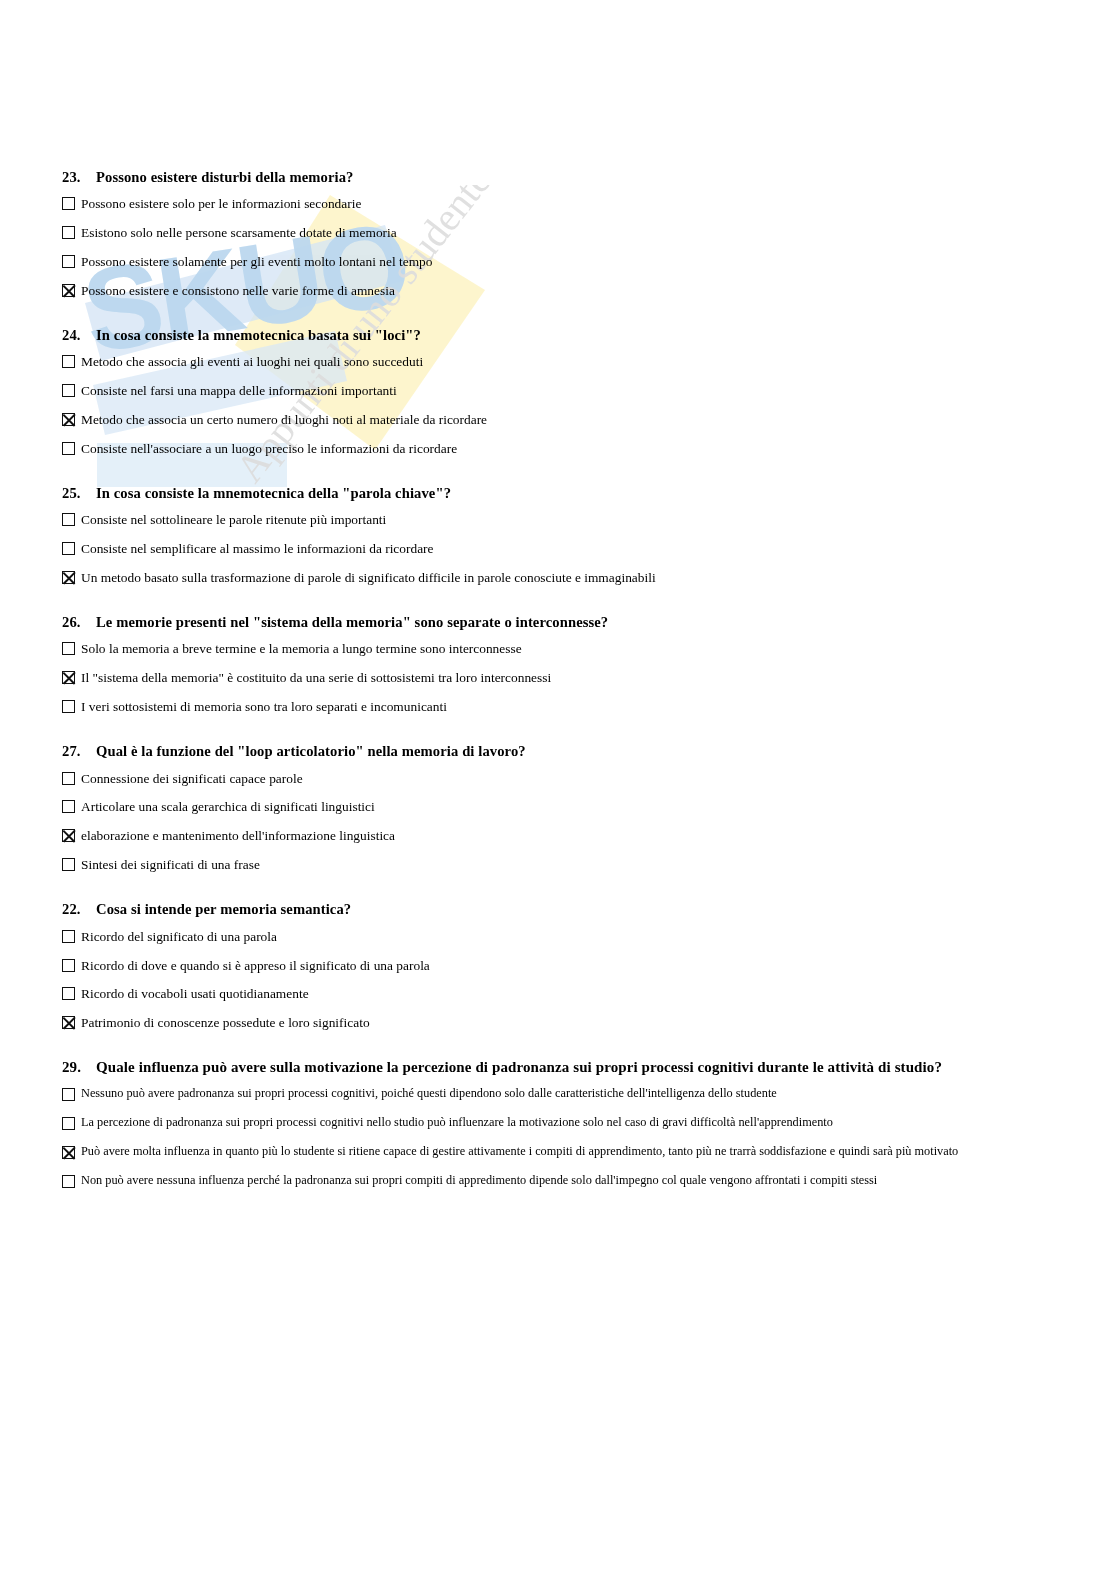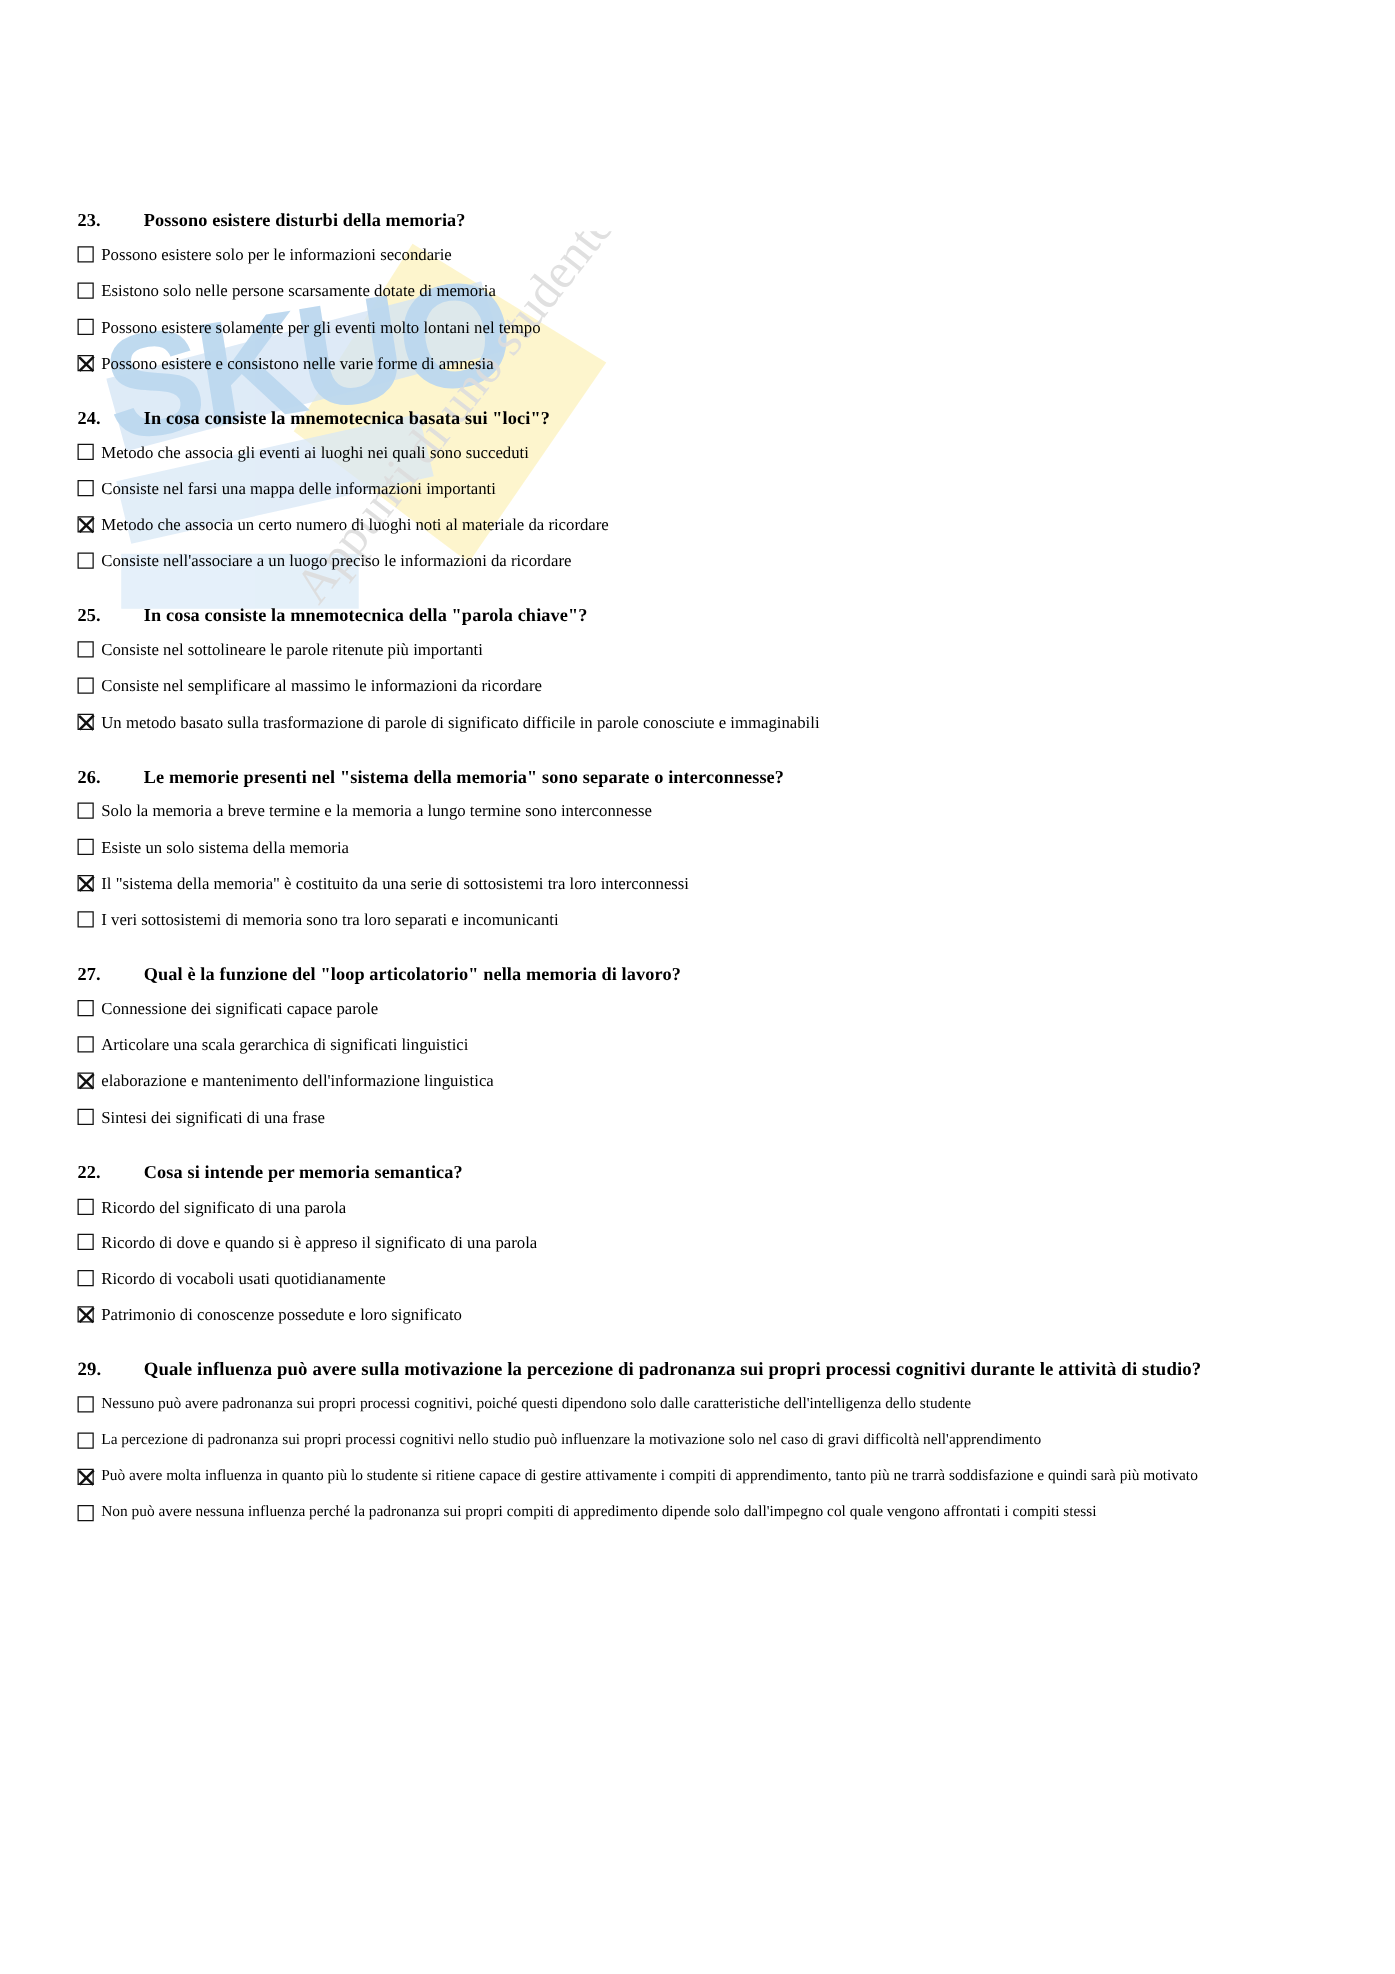--- a/index.html
+++ b/index.html
@@ -47,21 +47,20 @@
   .question-block + .question-block { margin-top: 26px; }
 
   .q-head {
     display: flex;
     align-items: baseline;
     font-weight: bold;
     font-size: 14.6px;
     line-height: 1.25;
     letter-spacing: 0.1px;
     margin-bottom: 9px;
-    gap: 19px;
   }
   .q-num {
     flex: 0 0 auto;
     width: 34px;
     font-weight: bold;
   }
   .q-text { flex: 1 1 auto; }
 
   .opt-list { margin: 0; padding: 0; list-style: none; }
 
@@ -209,24 +208,20 @@
       <div class="q-head">
         <span class="q-num">26.</span>
         <span class="q-text">Le memorie presenti nel "sistema della memoria" sono separate o interconnesse?</span>
       </div>
       <ul class="opt-list">
         <li class="opt-row">
           <span class="cb"></span>
           <span class="opt-text">Solo la memoria a breve termine e la memoria a lungo termine sono interconnesse</span>
         </li>
         <li class="opt-row">
-          <span class="cb"></span>
-          <span class="opt-text">Esiste un solo sistema della memoria</span>
-        </li>
-        <li class="opt-row">
           <span class="cb checked"></span>
           <span class="opt-text">Il "sistema della memoria" è costituito da una serie di sottosistemi tra loro interconnessi</span>
         </li>
         <li class="opt-row">
           <span class="cb"></span>
           <span class="opt-text">I veri sottosistemi di memoria sono tra loro separati e incomunicanti</span>
         </li>
       </ul>
     </section>
 

